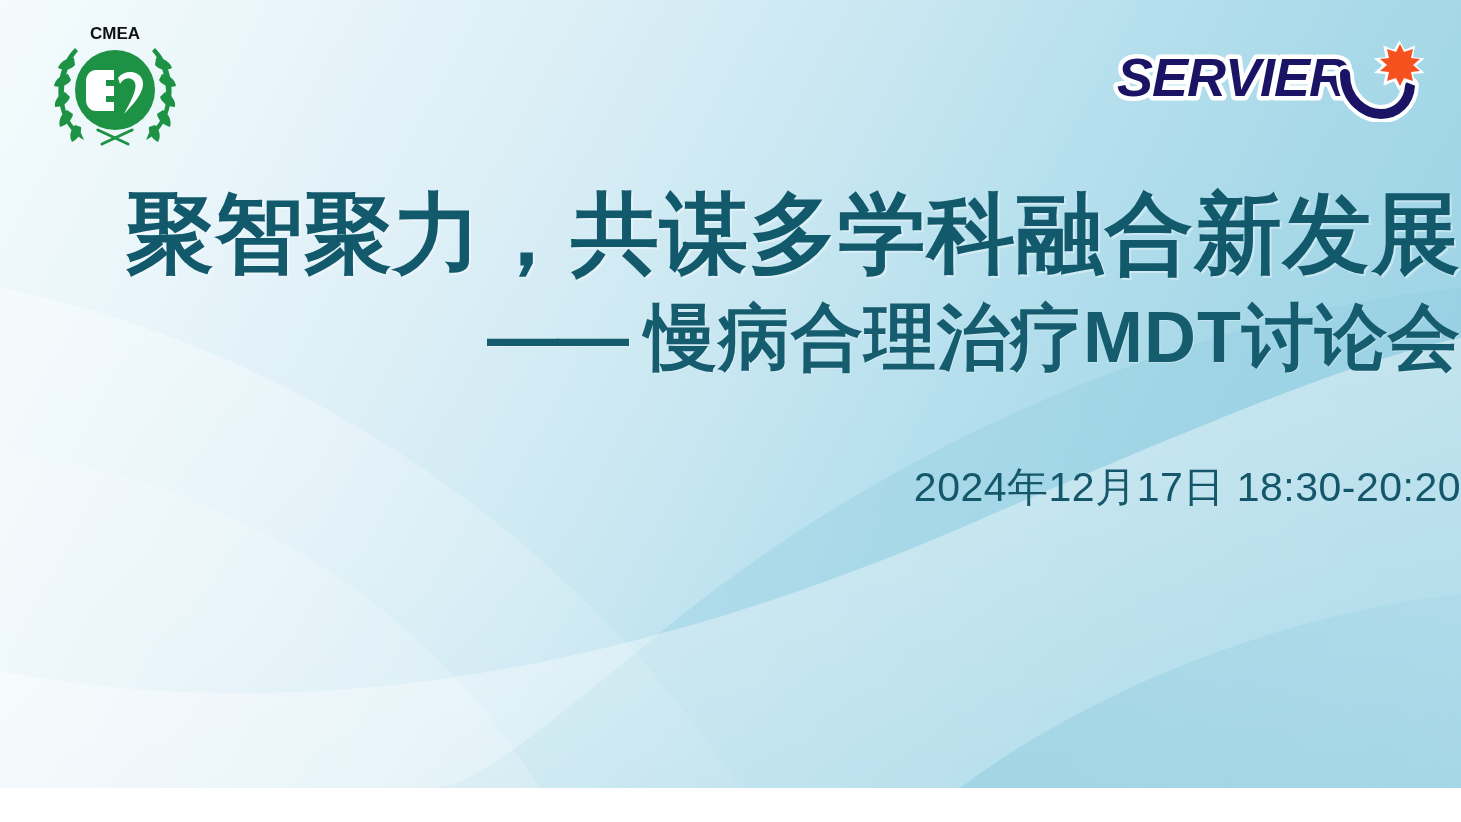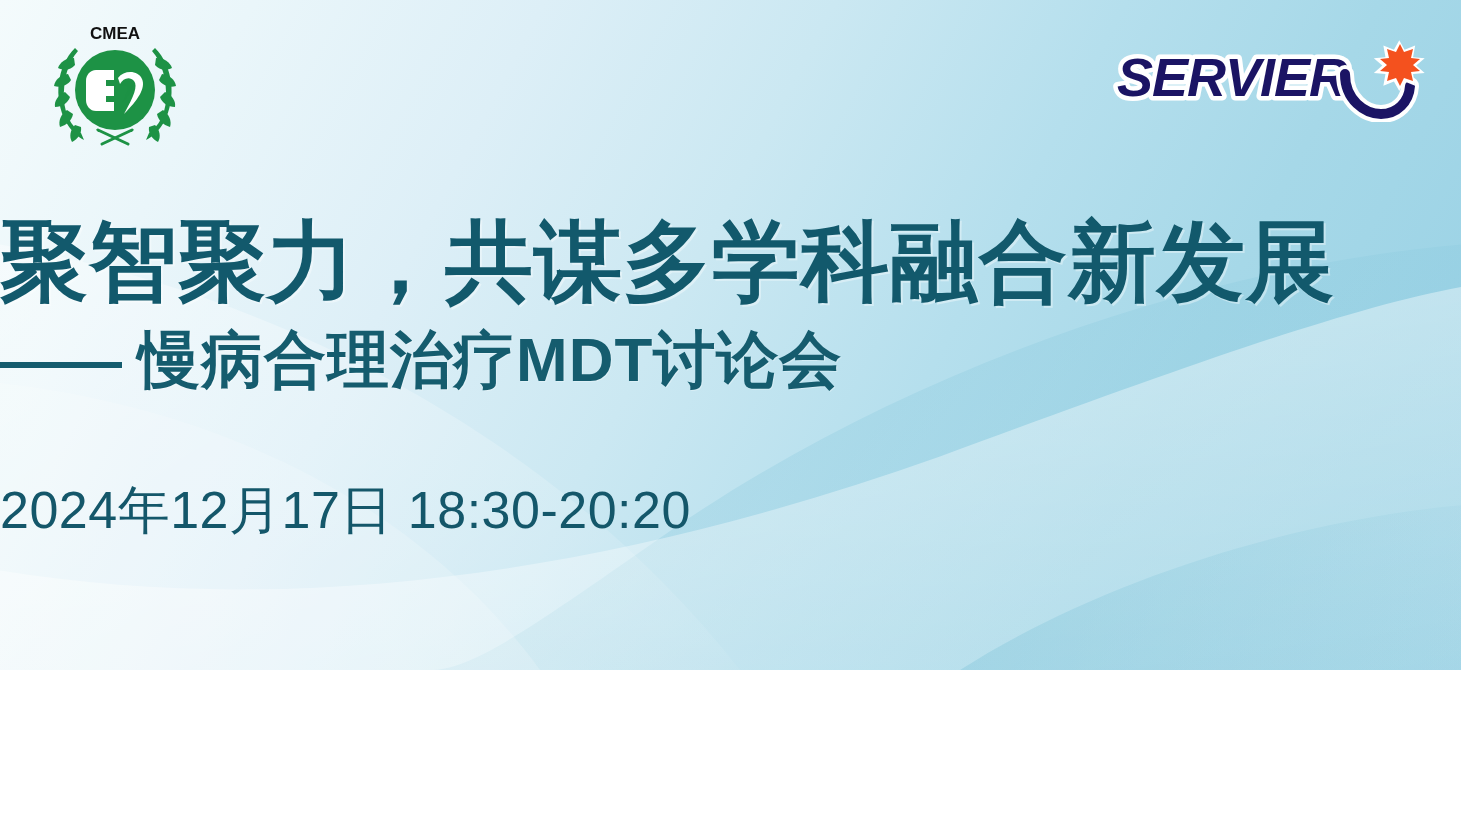--- a/index.html
+++ b/index.html
@@ -4,21 +4,21 @@
 <title>Event Title Slide</title>
 <style>
   html, body {
     margin: 0;
     padding: 0;
     background: #ffffff;
   }
   #slide {
     position: relative;
     width: 1461px;
-    height: 670px;
+    height: 788px;
     overflow: hidden;
     font-family: "Liberation Sans", "DejaVu Sans", sans-serif;
     background: linear-gradient(118deg,
         #f4fbfc 0%,
         #eaf6fa 14%,
         #ddeff7 30%,
         #cbe8f2 46%,
         #b5dfed 62%,
         #a6d8e8 76%,
         #9ed4e6 88%,
@@ -54,54 +54,53 @@
     height: 84px;
   }
   #servier-logo svg { display: block; width: 100%; height: 100%; }
 
   
   .text-stack {
     position: absolute;
     left: 0;
     right: 0;
     top: 186px;
-    text-align: left;
-    margin-top: 28px;
+    text-align: right;
   }
 
   .main-title {
     font-size: 88px;
     font-weight: 900;
     letter-spacing: 1px;
     line-height: 1.08;
     color: #12596c;
     margin: 0;
     text-shadow: 2px 2px 0 rgba(255,255,255,0.38);
     font-family: "Liberation Sans", "DejaVu Sans", sans-serif;
     white-space: nowrap;
   }
 
   .sub-title {
     margin: 16px 0 0 0;
-    font-size: 62px;
+    font-size: 72px;
     font-weight: 800;
     color: #155c6e;
     letter-spacing: 1px;
     line-height: 1.12;
     text-shadow: 1px 1px 0 rgba(255,255,255,0.30);
     white-space: nowrap;
   }
   .sub-title .em-rule {
     letter-spacing: -2px;
     margin-right: 18px;
   }
 
   .event-datetime {
     margin: 82px 0 0 0;
-    font-size: 52px;
+    font-size: 41px;
     font-weight: 400;
     color: #14576a;
     letter-spacing: 0.5px;
     white-space: nowrap;
   }
 
   .event-organizer {
     margin: 20px 0 0 0;
     font-size: 42px;
     font-weight: 400;

